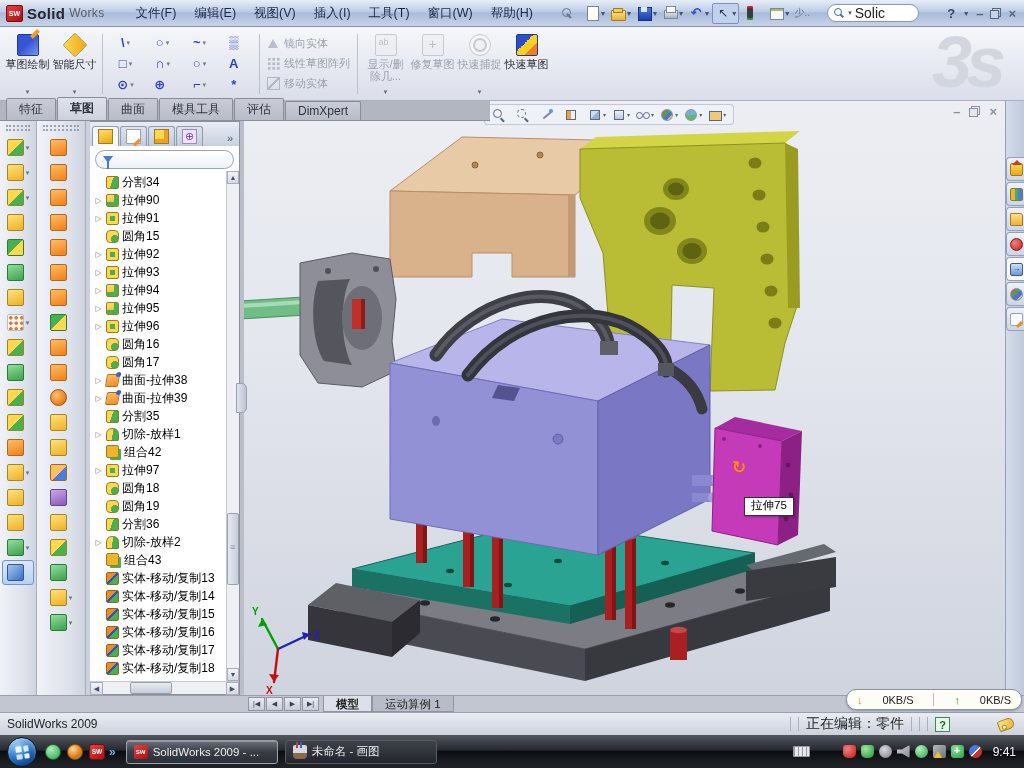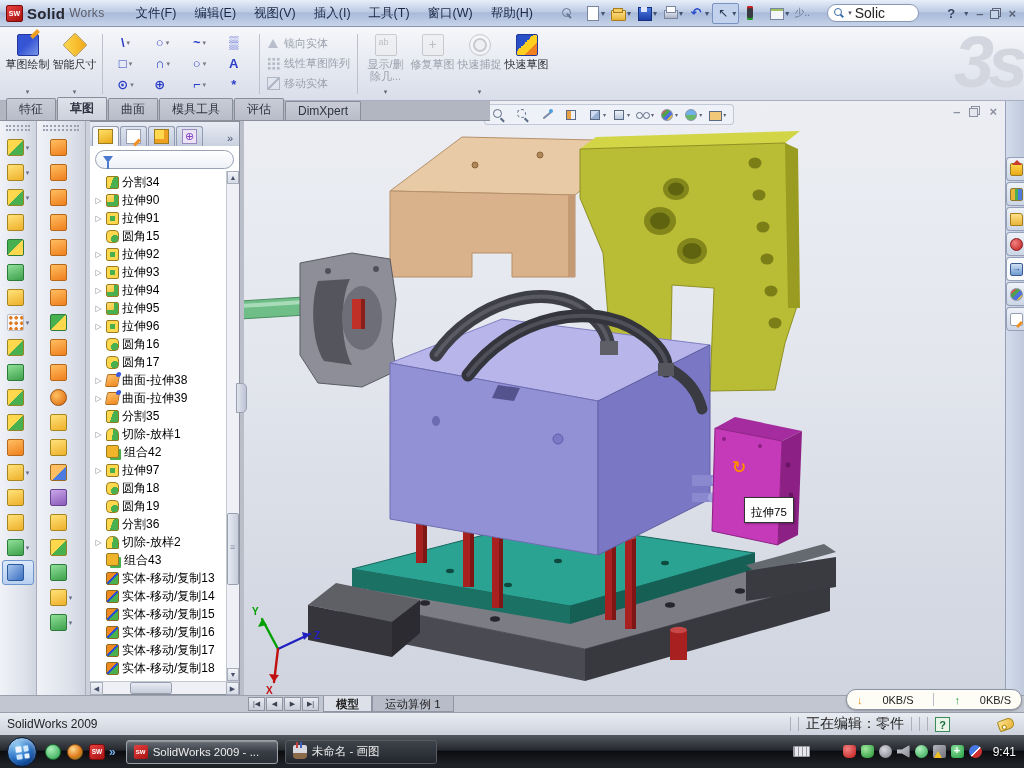--- a/index.html
+++ b/index.html
@@ -50,21 +50,21 @@
   #help-btn { font-size:13px; font-weight:bold; color:#3a4songs66; color:#3a4666; }
   .winbtns { display:flex; gap:7px; align-items:center; }
   .wb { color:#5b6478; font-size:13px; font-weight:bold; line-height:13px; }
   .wb-restore { position:relative; width:11px; height:11px; display:inline-block; }
   .wb-restore::before { content:""; position:absolute; right:0; top:0; width:7px; height:7px; border:1.5px solid #5b6478; }
   .wb-restore::after { content:""; position:absolute; left:0; bottom:0; width:7px; height:7px; border:1.5px solid #5b6478; background:#c7d3e8; }
 
   
   #cmdmgr { position:absolute; left:0; top:27px; width:1024px; height:74px;
     background:linear-gradient(#f6f7fa,#e6e9f1 55%,#dadeea); border-bottom:1px solid #aab0bf; display:flex; align-items:center; padding:2px 4px; }
-  #cm-watermark { position:absolute; right:2px; top:-6px; font-size:72px; font-style:italic; font-weight:bold;
+  #cm-watermark { position:absolute; right:24px; top:-6px; font-size:72px; font-style:italic; font-weight:bold;
     color:#d3d6df; letter-spacing:-6px; pointer-events:none; }
   .cm-group { display:flex; align-items:flex-start; height:68px; }
   .cm-sep { width:1px; height:60px; background:#bcc1cd; margin:0 4px; }
   .cm-btn { width:47px; height:66px; display:flex; flex-direction:column; align-items:center; justify-content:flex-start;
     padding-top:4px; border-radius:3px; text-align:center; }
   .cm-btn .lbl { font-size:11px; line-height:12px; color:#2c2c34; margin-top:2px; word-break:break-all; }
   .cm-btn .dd { font-size:7px; color:#667; margin-top:auto; }
   .cm-btn.dis .lbl { color:#9ba1ad; }
   .cm-btn.dis .cm-ico { opacity:.4; filter:grayscale(.9); }
   .cm-ico { width:22px; height:22px; position:relative; border-radius:2px; flex:0 0 auto; }
@@ -193,21 +193,21 @@
   .h-appear::before { content:""; position:absolute; inset:1px; border-radius:50%;
     background:linear-gradient(135deg,#e05050 25%,#50a050 25% 50%,#5070e0 50% 75%,#e0c040 75%); border:1px solid #8a93a5; }
   .h-scene::before { content:""; position:absolute; inset:1px; border-radius:50%;
     background:linear-gradient(180deg,#70b0e8 55%,#68b868 55%); border:1px solid #8a93a5; }
   .h-settings::before { content:""; position:absolute; left:1px; top:3px; width:11px; height:8px; border:1.5px solid #5a6a85; background:#f0c878; }
   #childwin { position:absolute; right:8px; top:5px; display:flex; gap:9px; z-index:3; }
   .cw { color:#8a90a0; font-size:13px; font-weight:bold; line-height:12px; }
   .cw-restore { position:relative; width:11px; height:11px; }
   .cw-restore::before { content:""; position:absolute; right:0; top:0; width:7px; height:7px; border:1.5px solid #8a90a0; }
   .cw-restore::after { content:""; position:absolute; left:0; bottom:0; width:7px; height:7px; border:1.5px solid #8a90a0; background:#e4e7ee; }
-  #vp-tooltip { position:absolute; left:500px; top:396px; background:#fff; border:1px solid #333; padding:7px 6px 2px;
+  #vp-tooltip { position:absolute; left:500px; top:396px; background:#fff; border:1px solid #333; padding:0 6px 2px;
     font-size:11.5px; color:#000; z-index:3; box-shadow:1px 1px 2px rgba(0,0,0,.3); }
 
   
   #taskpane { position:absolute; right:0; top:101px; width:19px; height:594px; background:linear-gradient(90deg,#d4dcea,#bfcadd);
     border-left:1px solid #96a0b8; z-index:4; padding-top:56px; }
   .tp-btn { width:19px; height:24px; display:flex; align-items:center; justify-content:center;
     border:1px solid #96a0b8; border-right:none; border-radius:4px 0 0 4px; margin-bottom:1px; background:linear-gradient(#eef2f8,#ccd6e6); }
   .tp-btn.pressed { background:#f8fafc; }
   .tp-ico { width:13px; height:13px; border-radius:2px; position:relative; }
   .tp-home { background:linear-gradient(#ffd84d,#e8a818); border:1px solid #9a7d20; }

